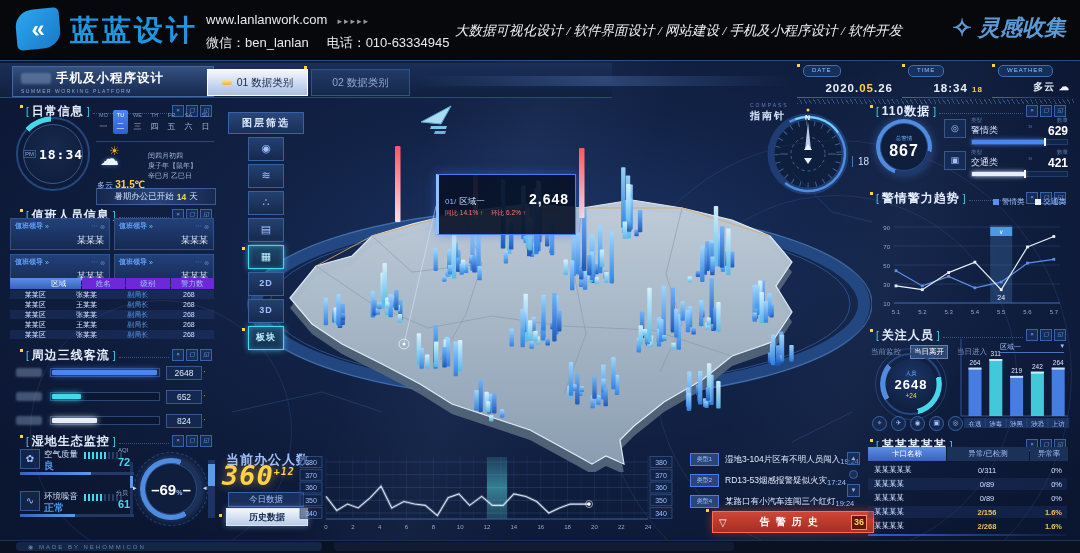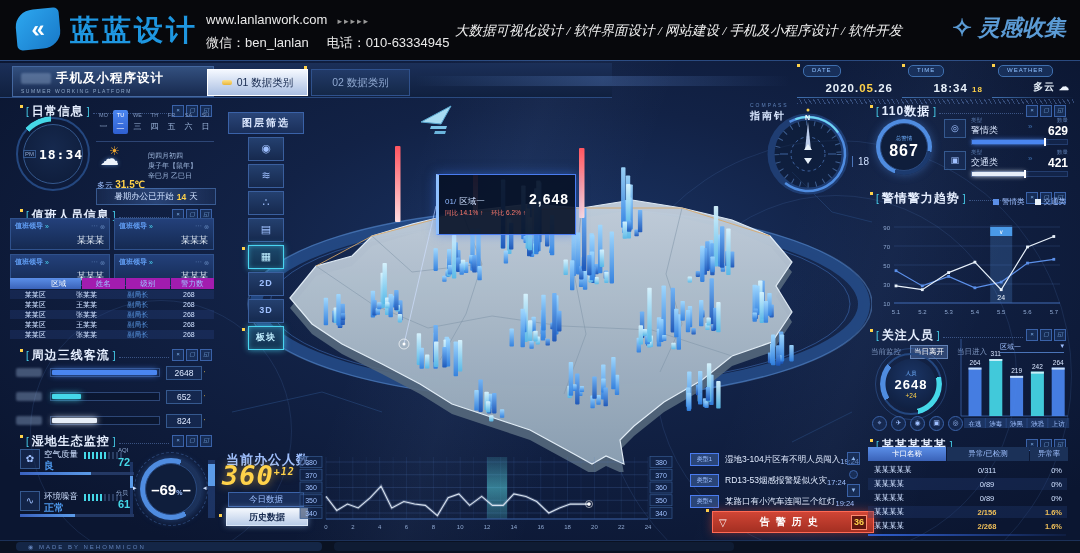--- a/index.html
+++ b/index.html
@@ -89,21 +89,21 @@
   .drow{display:flex;align-items:center;gap:2px;font-size:7px;color:#5f9bf0;}
   .drole{font-weight:bold;}
   .dar{color:#49d6f2;}
   .ddots{margin-left:auto;color:#5f82b8;}
   .dx{color:#5f82b8;font-size:6px;}
   .dname{position:absolute;right:5px;bottom:2px;font-size:9px;color:#e8f1fa;}
   #duty-table{position:absolute;display:flex;flex-direction:column;gap:1px;}
   .dtr{display:flex;gap:1px;height:9px;}
   .dtr.alt{background:rgba(36,64,122,.35);}
   .dthead{height:11px;background:none;}
-  .dth{flex:1;background:#a21caf;color:#9fc0ff;font-size:7.5px;text-align:center;line-height:11px;}
+  .dth{flex:1;background:#6d28d9;color:#9fc0ff;font-size:7.5px;text-align:center;line-height:11px;}
   .dth.c0{background:linear-gradient(#5b8fe8,#3a62b8);color:#fff;padding-left:27px;}
   .dtd{flex:1;font-size:7px;color:#cfe0ff;text-align:center;line-height:9px;}
   .dtd.c2{color:#5b9be8;}
   
   .frow{position:absolute;height:13px;display:flex;align-items:center;}
   .fl{width:26px;height:9px;margin-left:8px;margin-right:8px;flex:none;}
   .ftrack{width:108px;height:7px;border:1px solid rgba(80,120,190,.5);background:rgba(10,22,46,.7);flex:none;}
   .ffill{height:5px;margin:1px;border-radius:1px;}
   .fval{width:34px;height:12px;margin-left:6px;border:1px solid #35598f;background:rgba(25,50,95,.5);
     color:#dce8ff;font-size:8.5px;text-align:center;line-height:12px;flex:none;}

